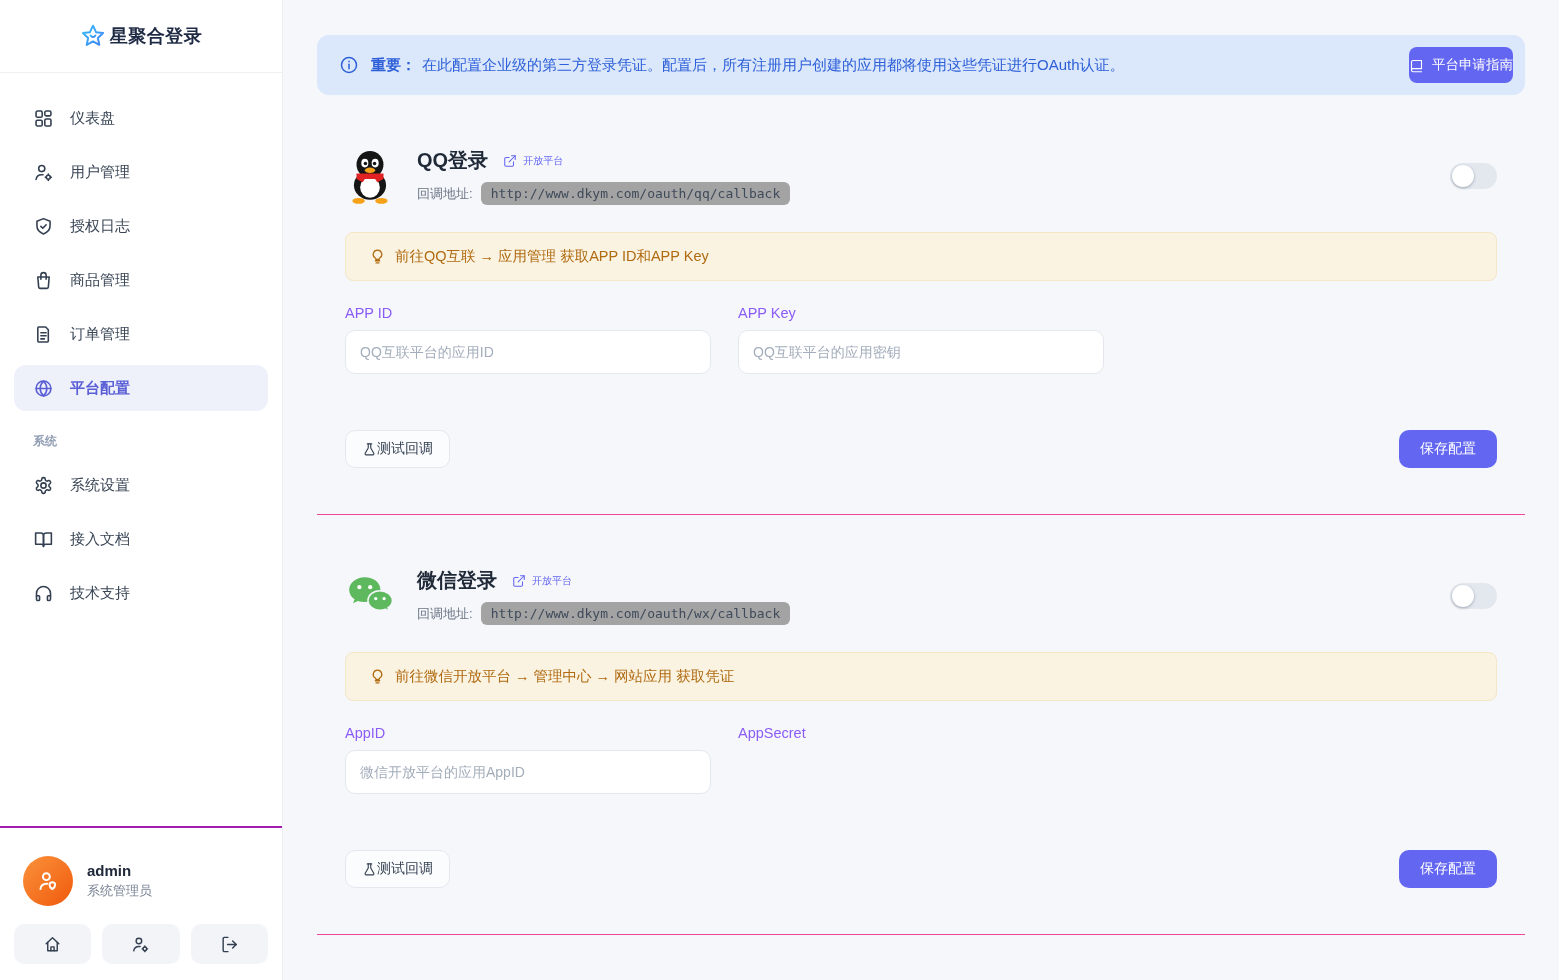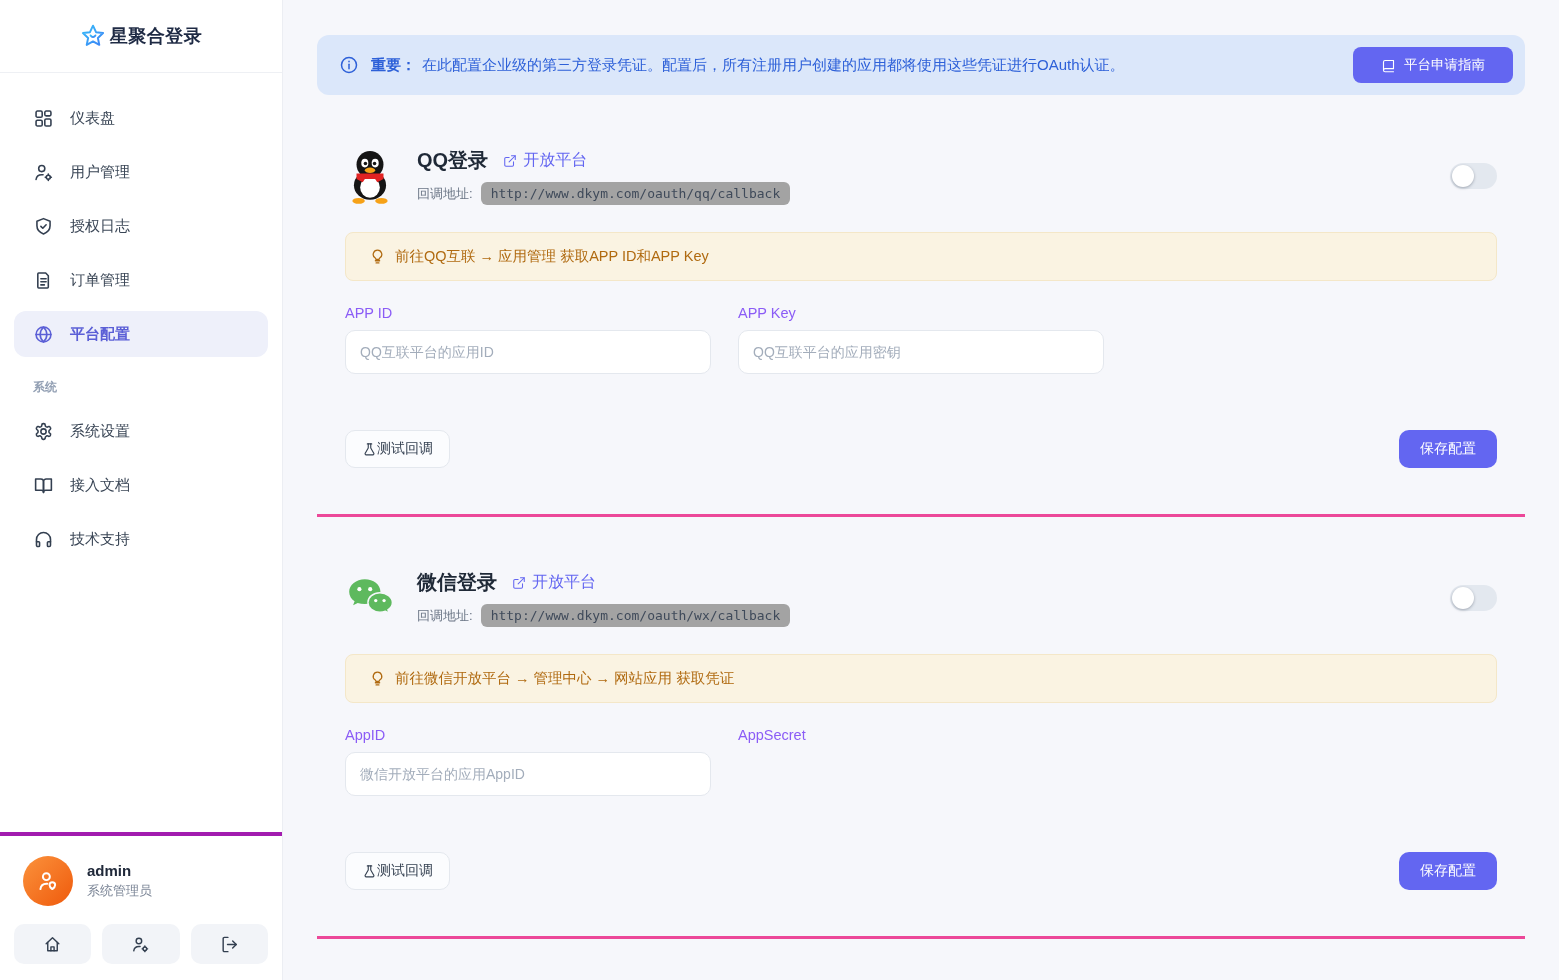--- a/index.html
+++ b/index.html
@@ -11,47 +11,47 @@
   .sidebar { width:283px; min-width:283px; background:#fff; border-right:1px solid #eceef3; display:flex; flex-direction:column; }
   .logo { height:73px; display:flex; align-items:center; justify-content:center; gap:4px; border-bottom:1px solid #eef0f4; }
   .logo .title { font-size:18px; font-weight:bold; color:#1e2a44; letter-spacing:.5px; }
   nav { padding:22px 14px 0; }
   .nav-item { display:flex; align-items:center; gap:16px; height:46px; padding:0 0 0 19px; border-radius:12px; margin-bottom:8px; color:#3a4656; font-size:15px; cursor:pointer; }
   .nav-item svg { width:21px; height:21px; stroke:#333f50; }
   .nav-item.active { background:#eef0fa; color:#5b5fd6; font-weight:bold; }
   .nav-item.active svg { stroke:#5b5fd6; }
   .nav-section-label { font-size:12px; font-weight:bold; color:#93a0b4; padding:14px 0 12px 19px; }
   .sb-spacer { flex:1; }
-  .sidebar-footer { border-top:4px solid #a21caf; padding:12px 14px 16px; }
+  .sidebar-footer { border-top:2px solid #a21caf; padding:20px 14px 16px; }
   .user-row { display:flex; align-items:center; gap:14px; padding:8px 0 18px 9px; }
   .avatar { width:50px; height:50px; border-radius:50%; background:linear-gradient(135deg,#fb923c,#ef5a0c); display:flex; align-items:center; justify-content:center; }
   .avatar svg { width:26px; height:26px; stroke:#fff; }
   .user-name { font-size:15px; font-weight:bold; color:#20293a; }
   .user-role { font-size:13px; color:#7b8596; margin-top:3px; }
   .footer-btns { display:flex; gap:11px; }
   .footer-btns button { flex:1; height:40px; border:none; background:#f2f4f8; border-radius:10px; display:flex; align-items:center; justify-content:center; cursor:pointer; }
   .footer-btns svg { width:19px; height:19px; stroke:#333f50; }
 
   
   main { flex:1; padding:35px 34px 0; overflow:hidden; }
   .banner { height:60px; background:#dbe7fa; border-radius:12px; display:flex; align-items:center; gap:12px; padding:0 12px 0 22px; }
   .banner svg.info { width:20px; height:20px; stroke:#2d60d8; flex:none; }
   .banner p { font-size:15px; color:#2d60d8; }
   .banner b { font-weight:bold; margin-right:6px; }
-  .guide-btn { margin-left:auto; height:36px; background:#6366f1; color:#fff; border:none; border-radius:8px; font-size:13.5px; padding:0 28px; display:flex; align-items:center; gap:8px; cursor:pointer; font-family:inherit; }
+  .guide-btn { margin-left:auto; height:36px; background:#6366f1; color:#fff; border:none; border-radius:8px; font-size:13.5px; padding:0 0; display:flex; align-items:center; gap:8px; cursor:pointer; font-family:inherit; }
   .guide-btn svg { width:15px; height:15px; stroke:#fff; }
 
-  .platform { padding:52px 28px 46px; border-bottom:3px solid #ec4899; }
+  .platform { padding:52px 28px 46px; border-bottom:1px solid #ec4899; }
   .platform.last { border-bottom:none; padding-bottom:0; }
   .p-head { display:flex; align-items:center; gap:22px; }
   .p-icon { width:50px; height:56px; display:flex; align-items:center; justify-content:center; flex:none; }
   .p-icon svg { width:50px; height:56px; }
   .p-title-row { display:flex; align-items:center; gap:15px; }
   .p-title-row h2 { font-size:20px; font-weight:bold; color:#1f2937; }
-  .ext-link { display:flex; align-items:center; gap:6px; color:#6366f1; font-size:16px; text-decoration:none; cursor:pointer; }
+  .ext-link { display:flex; align-items:center; gap:6px; color:#6366f1; font-size:10px; text-decoration:none; cursor:pointer; }
   .ext-link svg { width:14px; height:14px; stroke:#6366f1; }
   .p-cb-row { display:flex; align-items:center; gap:8px; margin-top:8px; }
   .cb-label { font-size:13px; color:#6b7686; }
   .p-cb-row code { font-family:"DejaVu Sans Mono","Liberation Mono",monospace; font-size:13px; color:#3f4a5a; background:#a3a3a3; border-radius:6px; padding:4px 10px; }
   .toggle { margin-left:auto; width:47px; height:26px; background:#e3e8ef; border-radius:13px; position:relative; cursor:pointer; flex:none; }
   .toggle .knob { position:absolute; left:2px; top:2px; width:22px; height:22px; background:#fff; border-radius:50%; box-shadow:0 1px 3px rgba(30,41,59,.35); }
 
   .tip { margin-top:27px; background:#faf3e2; border:1px solid #f4e7c8; border-radius:8px; padding:14px 23px; display:flex; align-items:center; gap:9px; color:#b06a10; font-size:14.5px; }
   .tip svg { width:17px; height:17px; stroke:#b06a10; flex:none; }
 
@@ -105,20 +105,27 @@
             <path d="M17.5 13.8v1.2M17.5 19.8V21M21 17.5h-1.2M15.2 17.5H14"></path>
           </svg>
         <span>用户管理</span>
       </div>
       <div class="nav-item">
         <svg class="ln" viewBox="0 0 24 24">
             <path d="M12 3l7.5 3v5.2c0 4.6-3.1 7.7-7.5 9.3-4.4-1.6-7.5-4.7-7.5-9.3V6z"></path>
             <path d="M9 11.8l2.2 2.2 3.8-4"></path>
           </svg>
         <span>授权日志</span>
+      </div>
+      <div class="nav-item">
+        <svg class="ln" viewBox="0 0 24 24">
+            <path d="M5.5 8h13l-1 11.5a1.5 1.5 0 0 1-1.5 1.5H8a1.5 1.5 0 0 1-1.5-1.5z"></path>
+            <path d="M9 10.5V6a3 3 0 0 1 6 0v4.5"></path>
+          </svg>
+        <span>商品管理</span>
       </div>
       <div class="nav-item">
         <svg class="ln" viewBox="0 0 24 24">
             <path d="M6.5 3.5h8l3 3v13a1 1 0 0 1-1 1h-10a1 1 0 0 1-1-1v-15a1 1 0 0 1 1-1z"></path>
             <path d="M9 10h6M9 13.5h6M9 17h4"></path>
           </svg>
         <span>订单管理</span>
       </div>
       <div class="nav-item active">
         <svg class="ln" viewBox="0 0 24 24">

